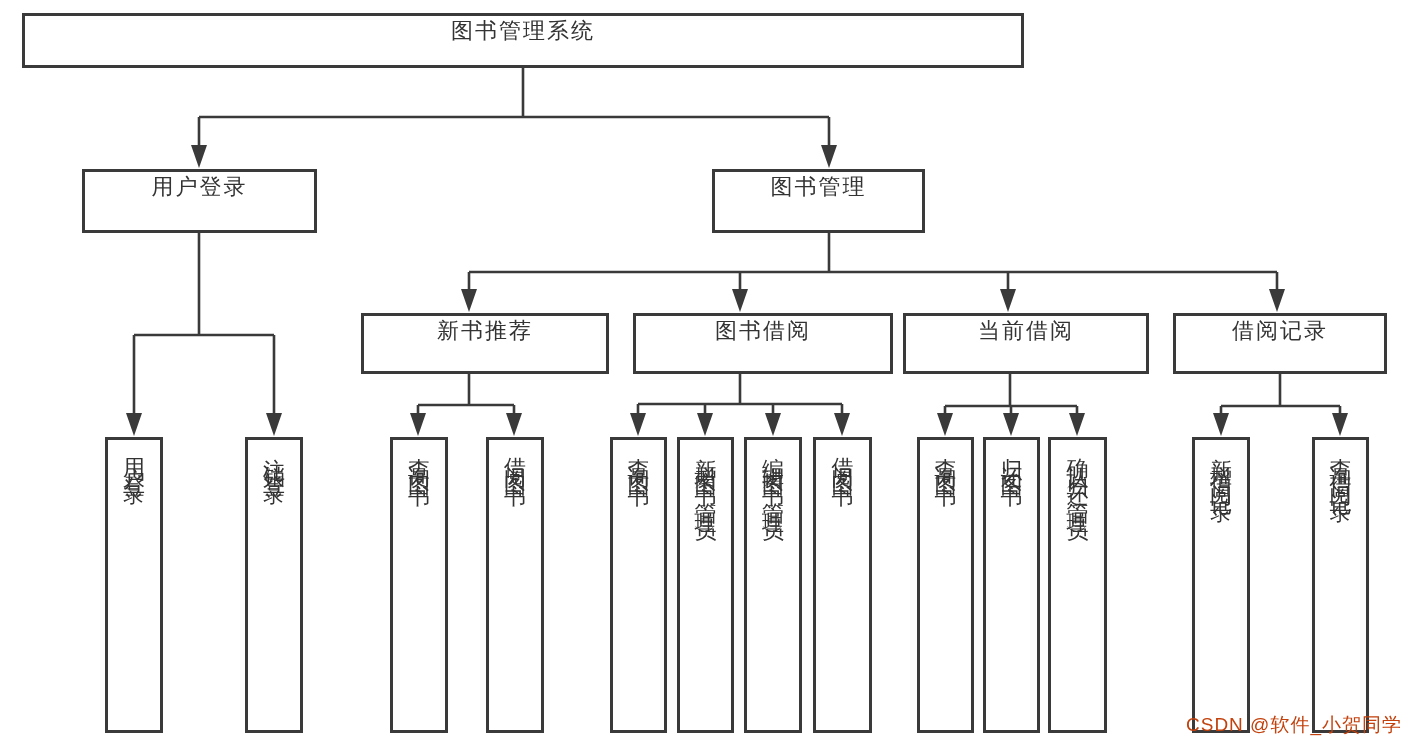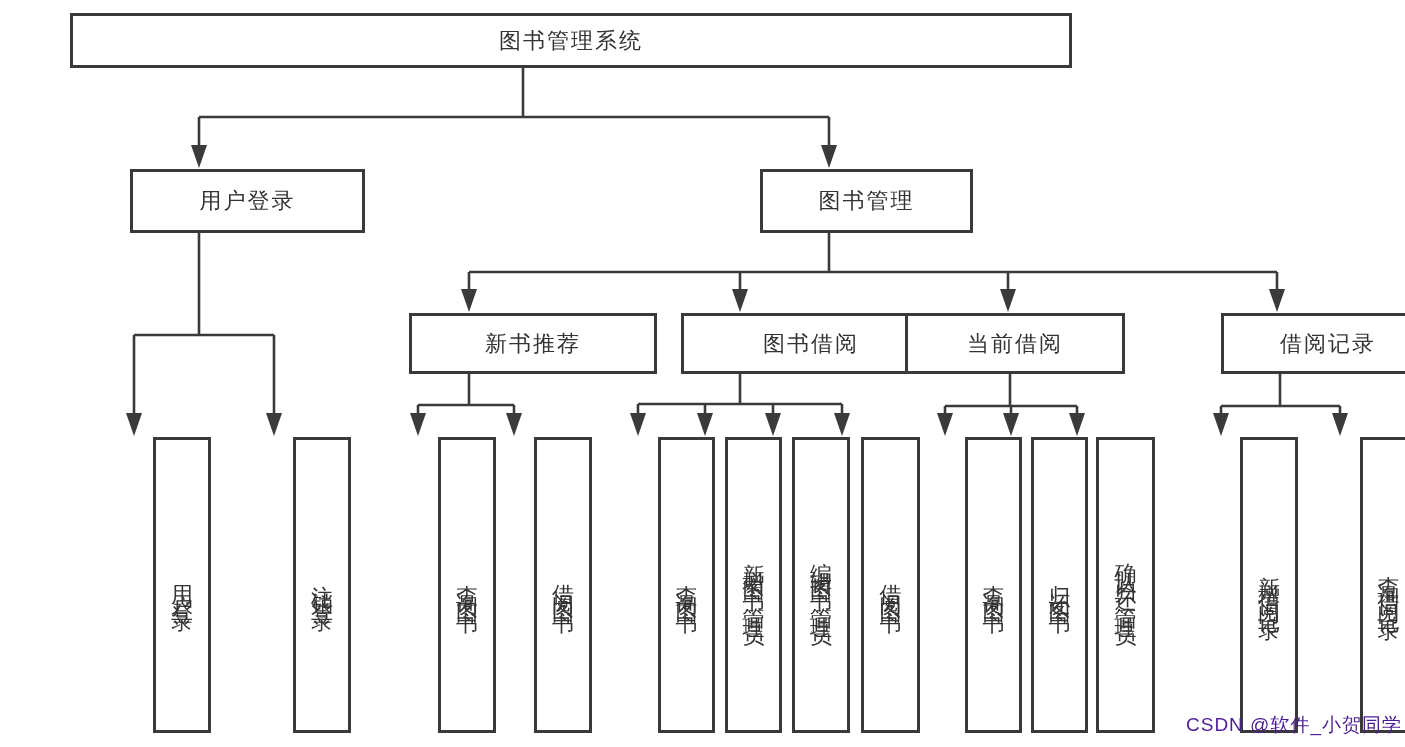--- a/index.html
+++ b/index.html
@@ -5,45 +5,43 @@
   html,body{margin:0;padding:0;background:#ffffff;}
   body{font-family:"Liberation Sans","DejaVu Sans",sans-serif;}
   .stage{position:relative;width:1405px;height:747px;background:#ffffff;overflow:hidden;}
   .connectors{position:absolute;left:0;top:0;width:1405px;height:747px;z-index:1;}
   .box{
     position:absolute;
     box-sizing:border-box;
     background:#ffffff;
     border:3px solid #3a3a3a;
     display:flex;
-    align-items:center;
     justify-content:center;
     color:#333333;
     z-index:2;
-    margin-left:48px;
   }
   .box.h span{
     font-size:22px;
     letter-spacing:2px;
     white-space:nowrap;
   }
   .box.v span{
     writing-mode:vertical-rl;
     text-orientation:mixed;
     font-size:22px;
     letter-spacing:9px;
     line-height:1;
     white-space:nowrap;
   }
   .watermark{
     position:absolute;
     left:1186px;
     top:712px;
     font-size:19px;
-    color:#4c1d95;
+    color:#c2410c;
     z-index:5;
     white-space:nowrap;
     letter-spacing:1px;
   }
 </style>
 </head>
 <body>
 
 <div class="stage">
 
@@ -89,21 +87,21 @@
   <div class="box h" style="left:712px;top:169px;width:213px;height:64px">
     <span>图书管理</span>
   </div>
 
   <div class="box h" style="left:361px;top:313px;width:248px;height:61px">
     <span>新书推荐</span>
   </div>
   <div class="box h" style="left:633px;top:313px;width:260px;height:61px">
     <span>图书借阅</span>
   </div>
-  <div class="box h" style="left:857px;top:313px;width:220px;height:61px">
+  <div class="box h" style="left:903px;top:313px;width:246px;height:61px">
     <span>当前借阅</span>
   </div>
   <div class="box h" style="left:1173px;top:313px;width:214px;height:61px">
     <span>借阅记录</span>
   </div>
 
   <div class="box v" style="left:105px;top:437px;width:58px;height:296px">
     <span>用户登录</span>
   </div>
   <div class="box v" style="left:245px;top:437px;width:58px;height:296px">

